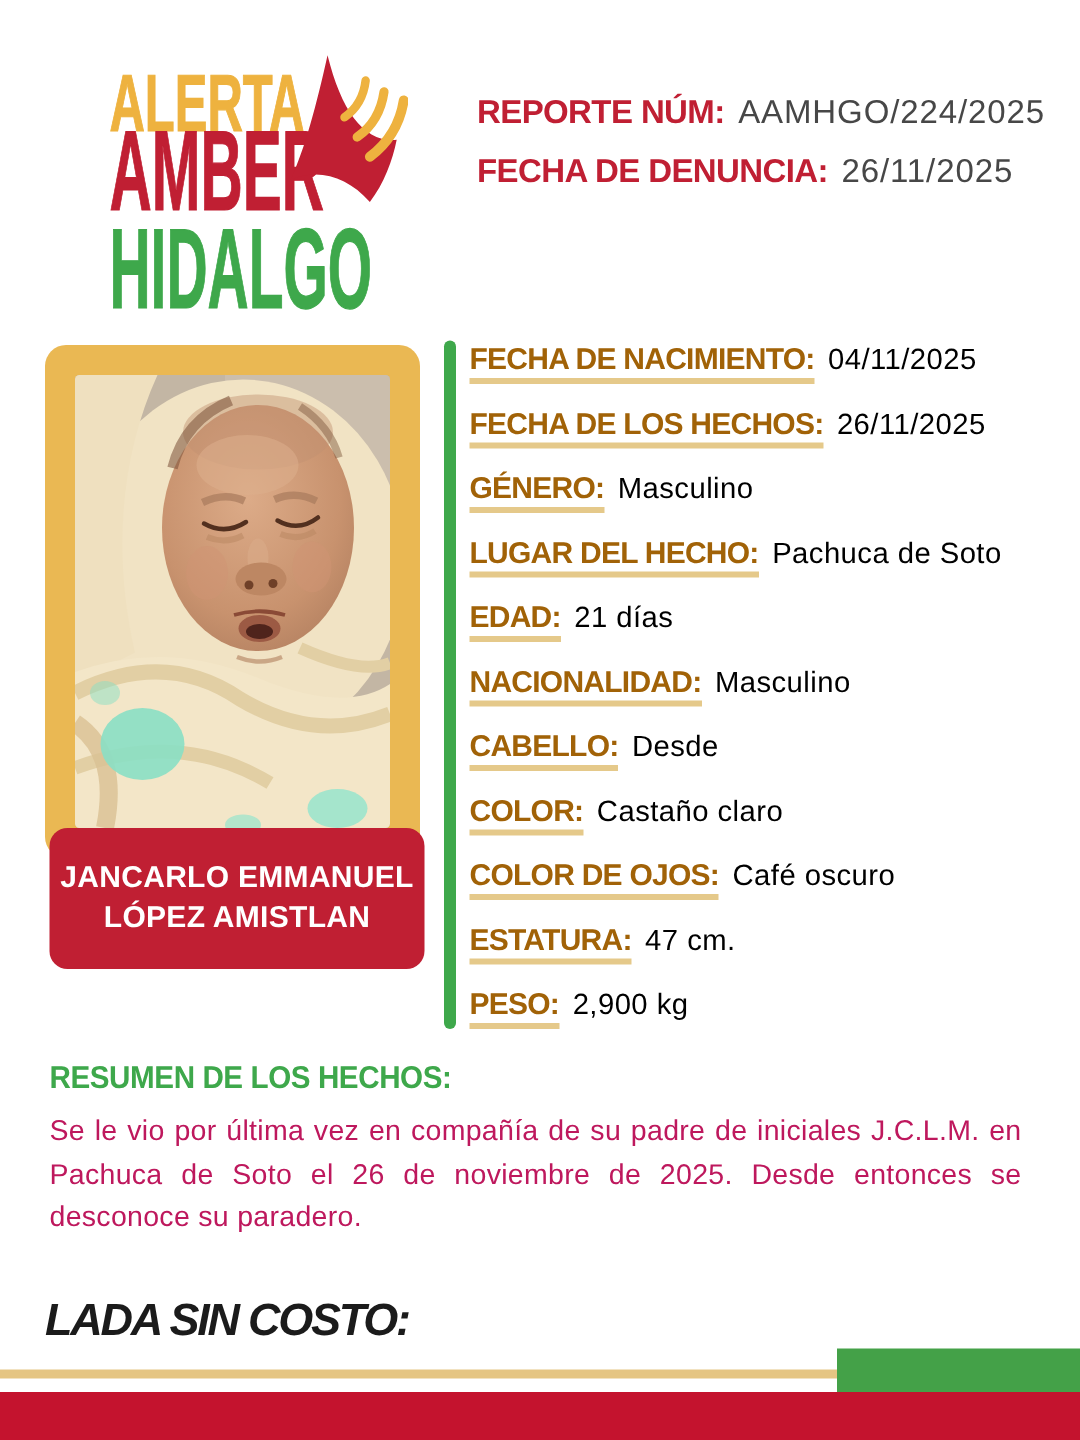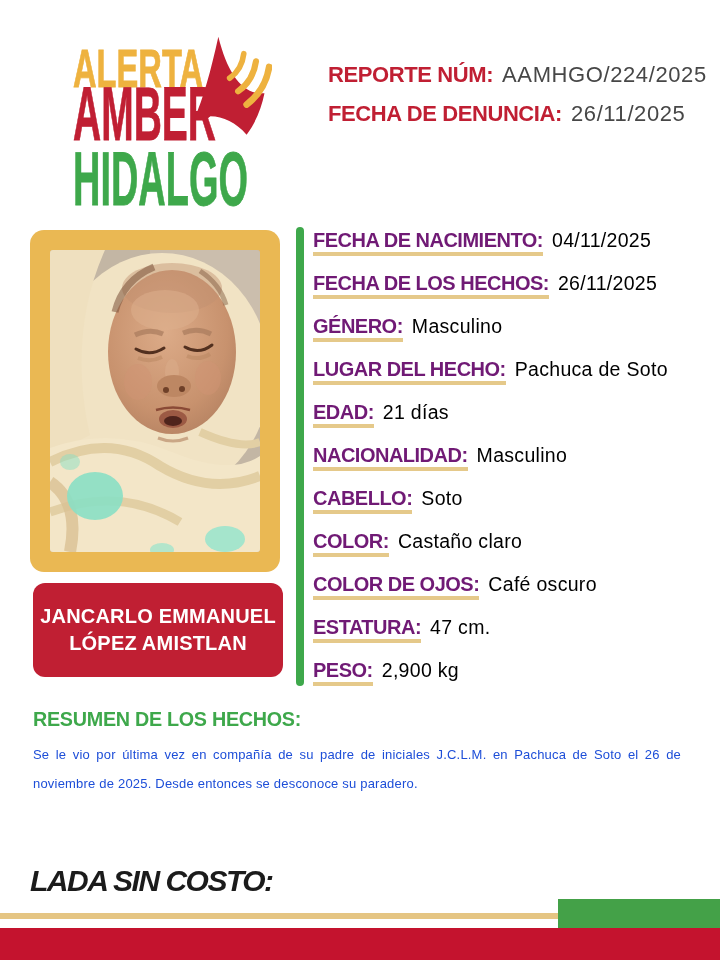--- a/index.html
+++ b/index.html
@@ -7,61 +7,61 @@
   body { font-family:"Liberation Sans", sans-serif; }
   .poster {
     position:relative; width:720px; height:960px; background:#ffffff;
     overflow:hidden; margin:0 auto;
   }
   
   .logo-svg { position:absolute; left:73px; top:42px; }
   .logo-svg text { font-family:"Liberation Sans", sans-serif; font-weight:bold; }
   .swoosh-svg { position:absolute; left:192px; top:33px; }
   
-  .hdr-row { position:absolute; left:328px; display:flex; align-items:baseline; white-space:nowrap; }
+  .hdr-row { position:absolute; left:318px; display:flex; align-items:baseline; white-space:nowrap; }
   .hdr-row.r1 { top:62px; }
   .hdr-row.r2 { top:101px; }
   .hlabel { color:#C01F33; font-weight:bold; font-size:22px; letter-spacing:-0.4px; }
   .hvalue { color:#474747; font-size:22px; margin-left:9px; letter-spacing:0.6px; }
   
   .photo-frame {
     position:absolute; left:30px; top:230px; width:250px; height:342px;
     background:#EAB853; border-radius:14px; padding:20px;
   }
   .photo-inner { width:100%; height:100%; border-radius:3px; overflow:hidden; }
   
   .green-bar {
     position:absolute; left:296px; top:227px; width:8px; height:459px;
     background:#3EA84B; border-radius:4px;
   }
   
   .fields { position:absolute; left:313px; top:229px; display:flex; flex-direction:column; gap:16px; }
   .frow { display:flex; align-items:baseline; white-space:nowrap; line-height:22px; }
   .flabel {
-    color:#701a75; font-weight:bold; font-size:20px; letter-spacing:-0.5px;
+    color:#a16207; font-weight:bold; font-size:20px; letter-spacing:-0.5px;
     border-bottom:4px solid #E5C98A; padding-bottom:1px;
   }
   .fvalue { color:#000000; font-size:19.5px; margin-left:9px; letter-spacing:0.3px; }
   
   .name-box {
-    position:absolute; left:33px; top:583px; width:250px; height:94px;
+    position:absolute; left:33px; top:552px; width:250px; height:94px;
     background:#C01F33; border-radius:12px;
     display:flex; flex-direction:column; align-items:center; justify-content:center;
     color:#ffffff; font-weight:bold; font-size:20px; line-height:27px;
     text-align:center; letter-spacing:0.2px;
   }
   
   .summary-title {
     position:absolute; left:33px; top:707px;
     color:#3EA84B; font-weight:bold; font-size:21px; letter-spacing:-0.3px;
     transform:scaleX(0.94); transform-origin:left top; white-space:nowrap;
   }
   .summary-text {
     position:absolute; left:33px; top:741px; width:648px;
-    color:#1d4ed8; font-size:13px; line-height:28.5px;
+    color:#be185d; font-size:19px; line-height:28.5px;
     text-align:justify; letter-spacing:0.2px;
   }
   
   .lada-row { position:absolute; left:30px; top:864px; display:flex; align-items:baseline; white-space:nowrap;gap:23px; }
   .lada-label {
     color:#1b1b1b; font-weight:bold; font-style:italic; font-size:30px; letter-spacing:-1.5px;
   }
   .phone {
     color:#C01F33; font-weight:bold; font-style:italic; font-size:33px;
     margin-left:12px; letter-spacing:0.5px;
@@ -174,21 +174,21 @@
     <div class="frow">
       <span class="flabel">EDAD:</span>
       <span class="fvalue">21 días</span>
     </div>
     <div class="frow">
       <span class="flabel">NACIONALIDAD:</span>
       <span class="fvalue">Masculino</span>
     </div>
     <div class="frow">
       <span class="flabel">CABELLO:</span>
-      <span class="fvalue">Soto</span>
+      <span class="fvalue">Desde</span>
     </div>
     <div class="frow">
       <span class="flabel">COLOR:</span>
       <span class="fvalue">Castaño claro</span>
     </div>
     <div class="frow">
       <span class="flabel">COLOR DE OJOS:</span>
       <span class="fvalue">Café oscuro</span>
     </div>
     <div class="frow">

